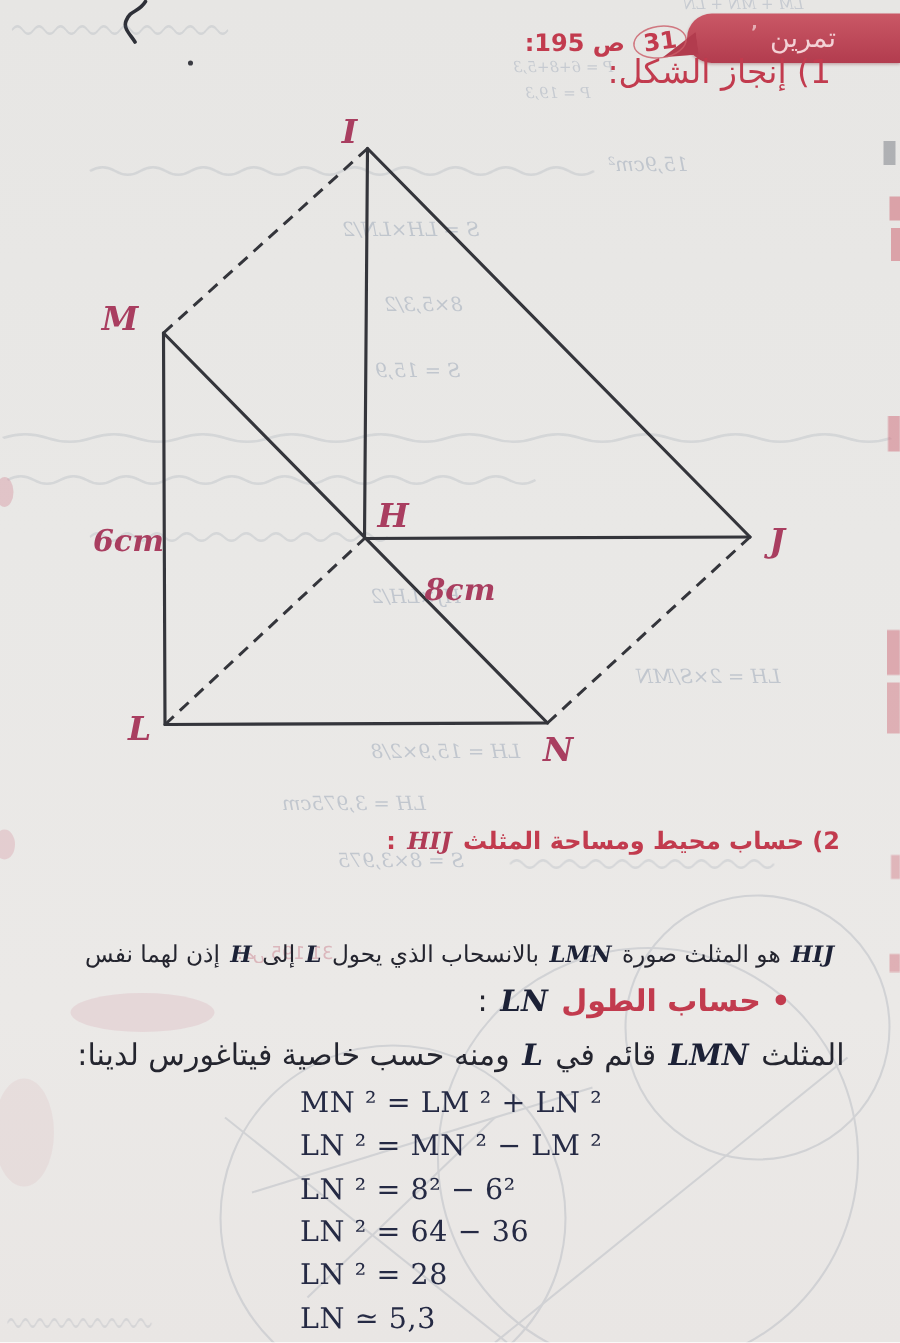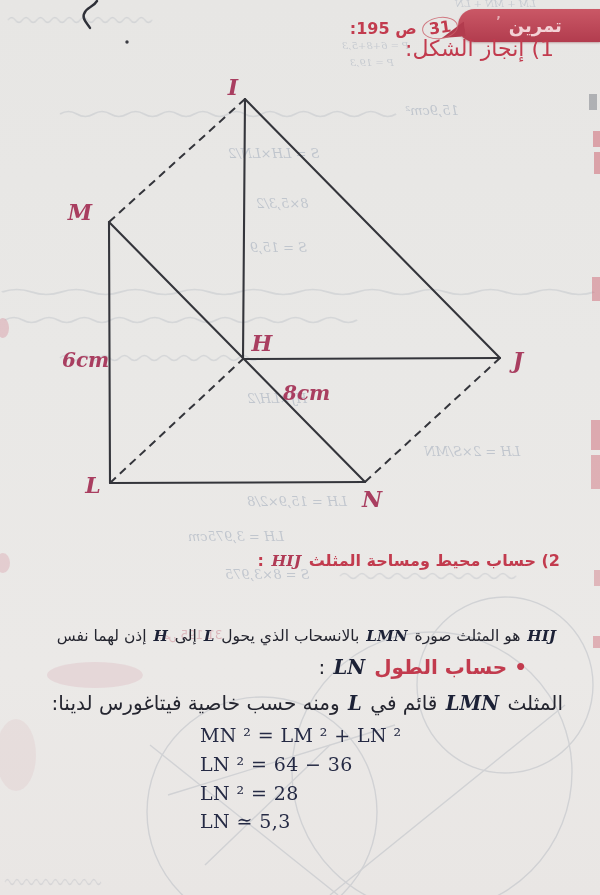--- a/index.html
+++ b/index.html
@@ -14,21 +14,21 @@
   .txt{position:absolute; z-index:3; white-space:nowrap;}
 
   
   .badge{
     position:absolute; left:458px; top:9px; width:142px; height:33px; z-index:3;
     background:linear-gradient(180deg,#ca5866,#b23c4e);
     border-radius:17px 0 0 17px;
     display:flex; align-items:center; justify-content:center; gap:8px;
     direction:rtl; box-shadow:0 1px 2px rgba(120,40,50,.35);
   }
-  .badge-label{color:#f3d2d6; font-size:18px; font-weight:bold; letter-spacing:.5px;}
+  .badge-label{color:#f3d2d6; font-size:18px; font-weight:normal; letter-spacing:.5px;}
   .badge-mark{color:#e4aeb5; font-size:12px; font-weight:bold; transform:translateY(-5px);}
   .badge-tail{
     position:absolute; left:-17px; top:14px; width:24px; height:15px;
     background:#b23c4e; clip-path:polygon(0 90%,100% 0,100% 100%);
     transform:rotate(-8deg); z-index:2;
   }
   .ex-ref{
     position:absolute; left:330px; top:17px; width:128px; z-index:3;
     direction:rtl; display:flex; align-items:center; gap:5px;
     color:#c23b4e; font-weight:bold; font-size:16px;
@@ -177,18 +177,20 @@
   </svg>
 
   <div class="txt s2-title"><span class="seg-red">2) حساب محيط ومساحة المثلث </span><span class="seg-mathred">HIJ</span><span class="seg-red"> :</span></div>
   <div class="txt body1"><span class="seg-math">HIJ</span><span class="seg-ar"> هو المثلث صورة </span><span class="seg-math">LMN</span><span class="seg-ar"> بالانسحاب الذي يحول </span><span class="seg-math">L</span><span class="seg-ar"> إلى </span><span class="seg-math">H</span><span class="seg-ar"> إذن لهما نفس</span></div>
 
   <div class="txt s3-line"><span class="seg-red">• حساب الطول </span><span class="seg-math">LN</span><span class="seg-ar"> :</span></div>
   <div class="txt s4-line"><span class="seg-ar">المثلث </span><span class="seg-math">LMN</span><span class="seg-ar"> قائم في </span><span class="seg-math">L</span><span class="seg-ar"> ومنه حسب خاصية فيتاغورس لدينا:</span></div>
 
   <div class="txt equations">
       <div class="eq-line">MN ² = LM ² + LN ²</div>
+      <div class="eq-line">LN ² = MN ² − LM ²</div>
+      <div class="eq-line">LN ² = 8² − 6²</div>
       <div class="eq-line">LN ² = 64 − 36</div>
       <div class="eq-line">LN ² = 28</div>
       <div class="eq-line">LN ≃ 5,3</div>
     </div>
 
 </div>
 
 </body></html>

